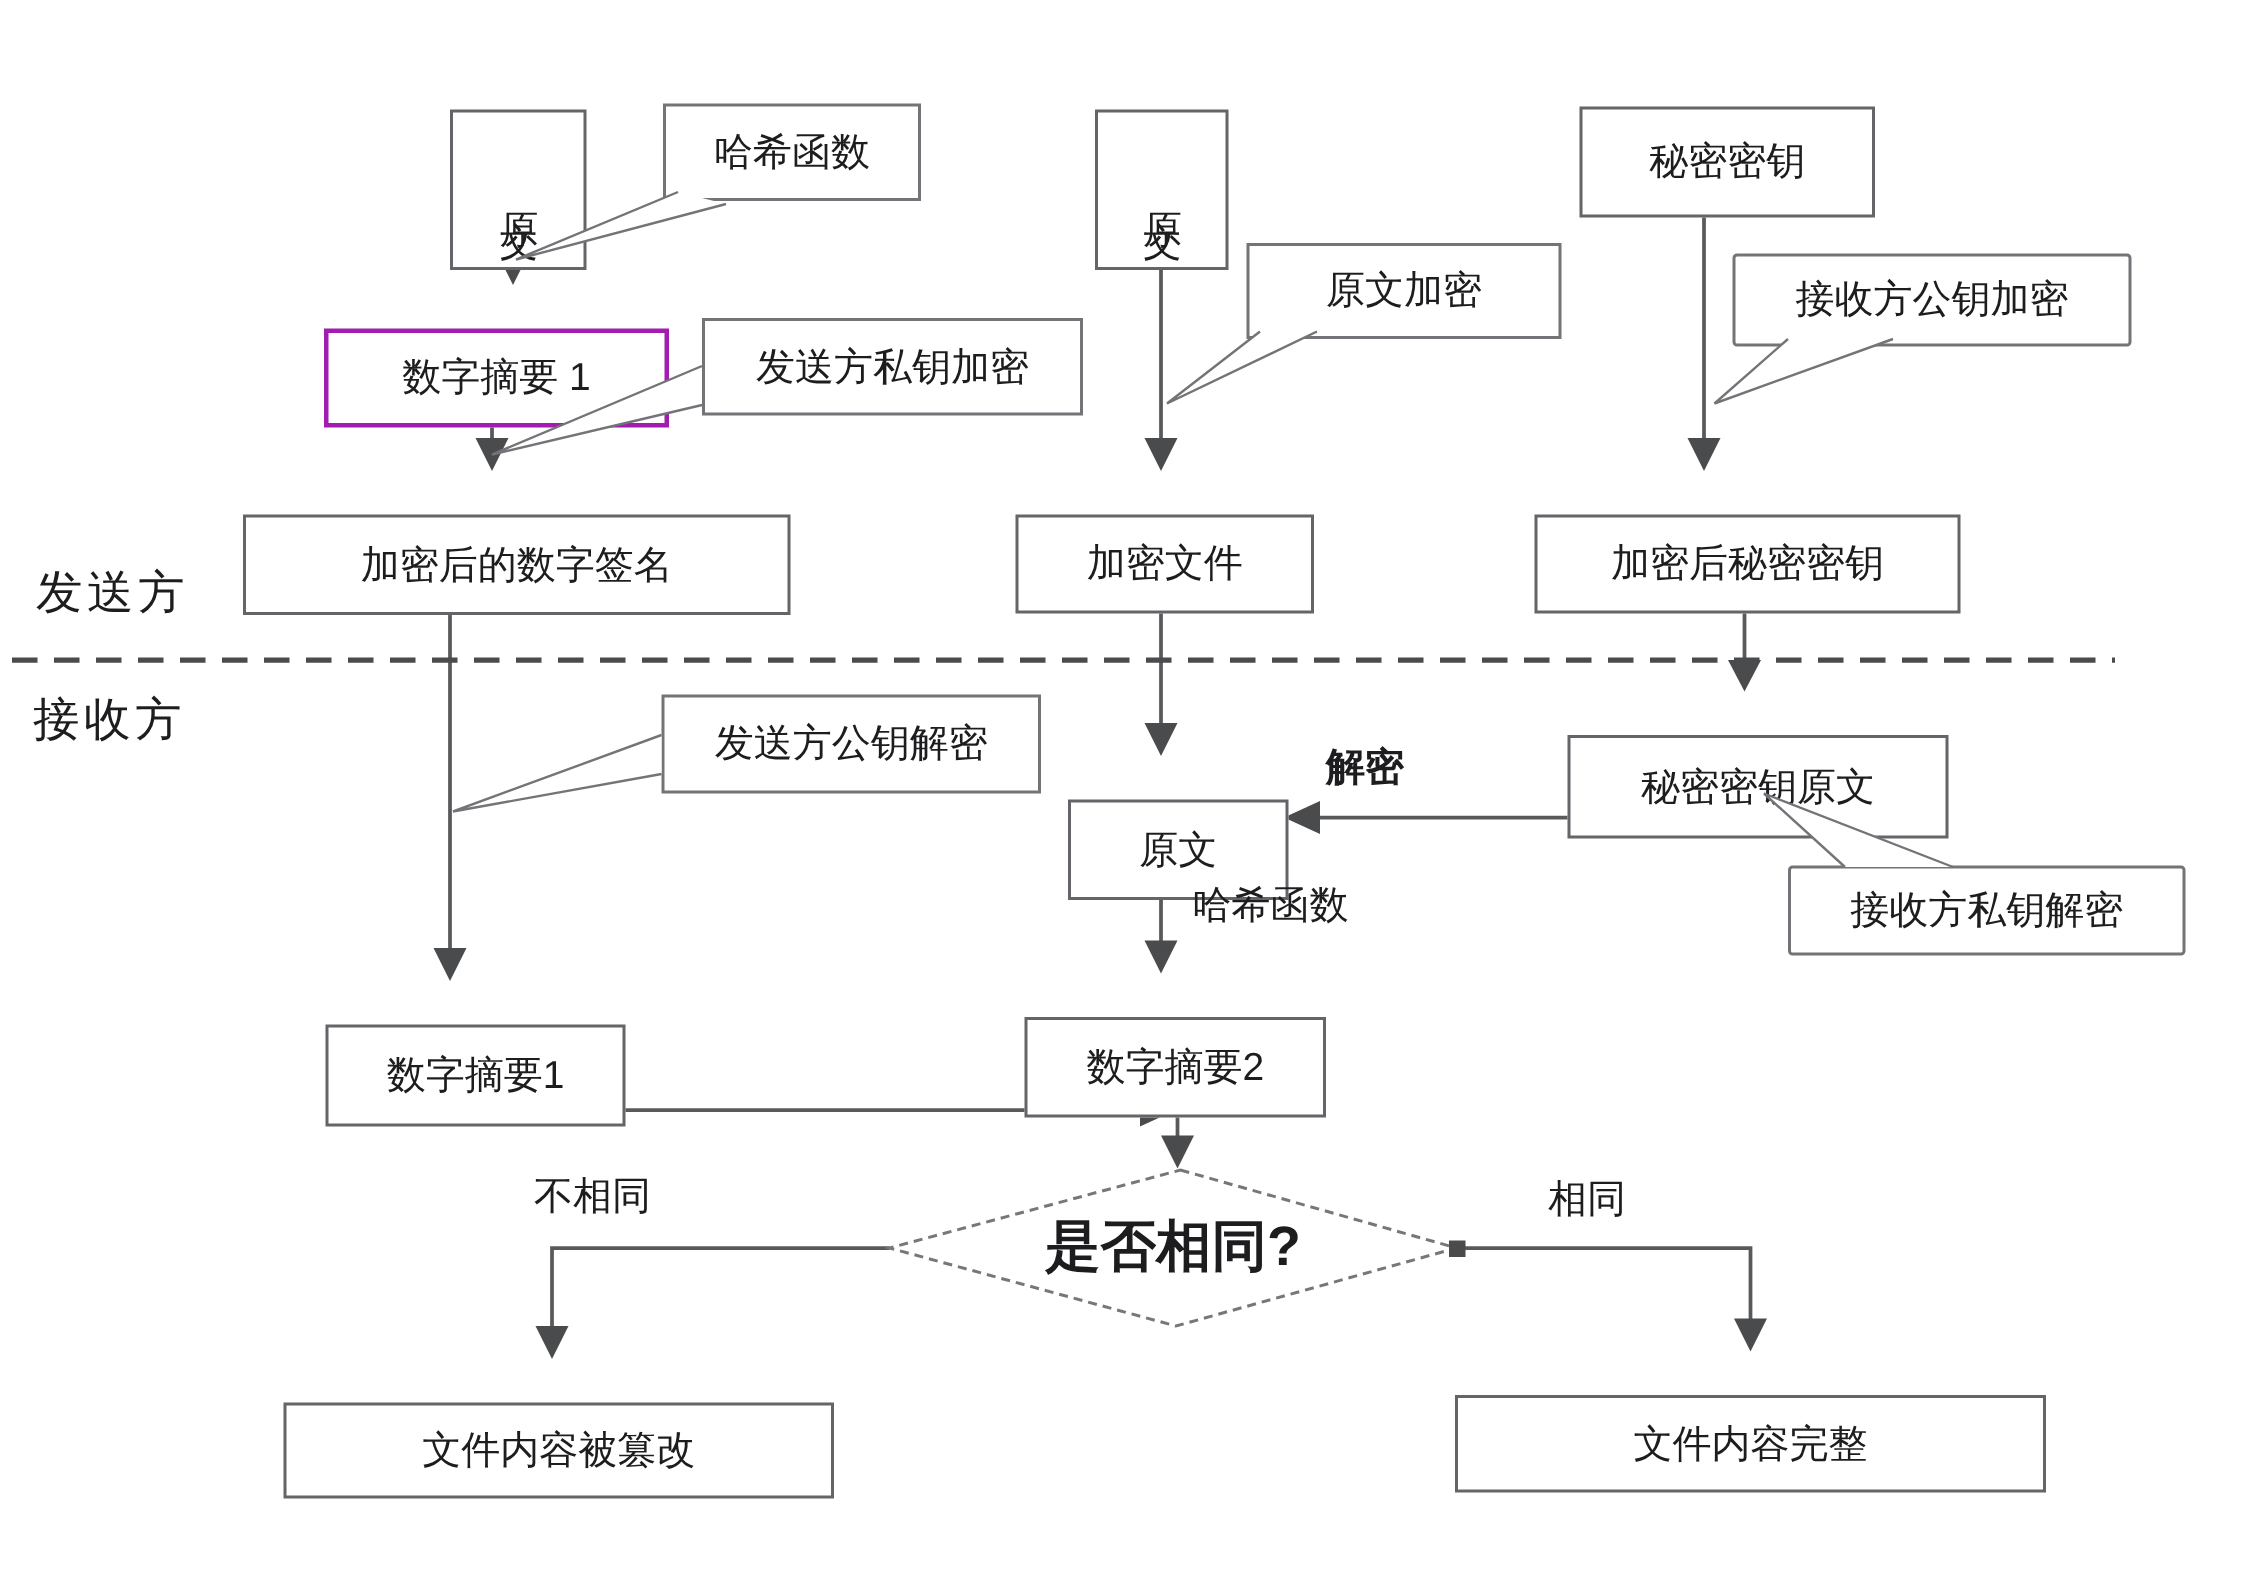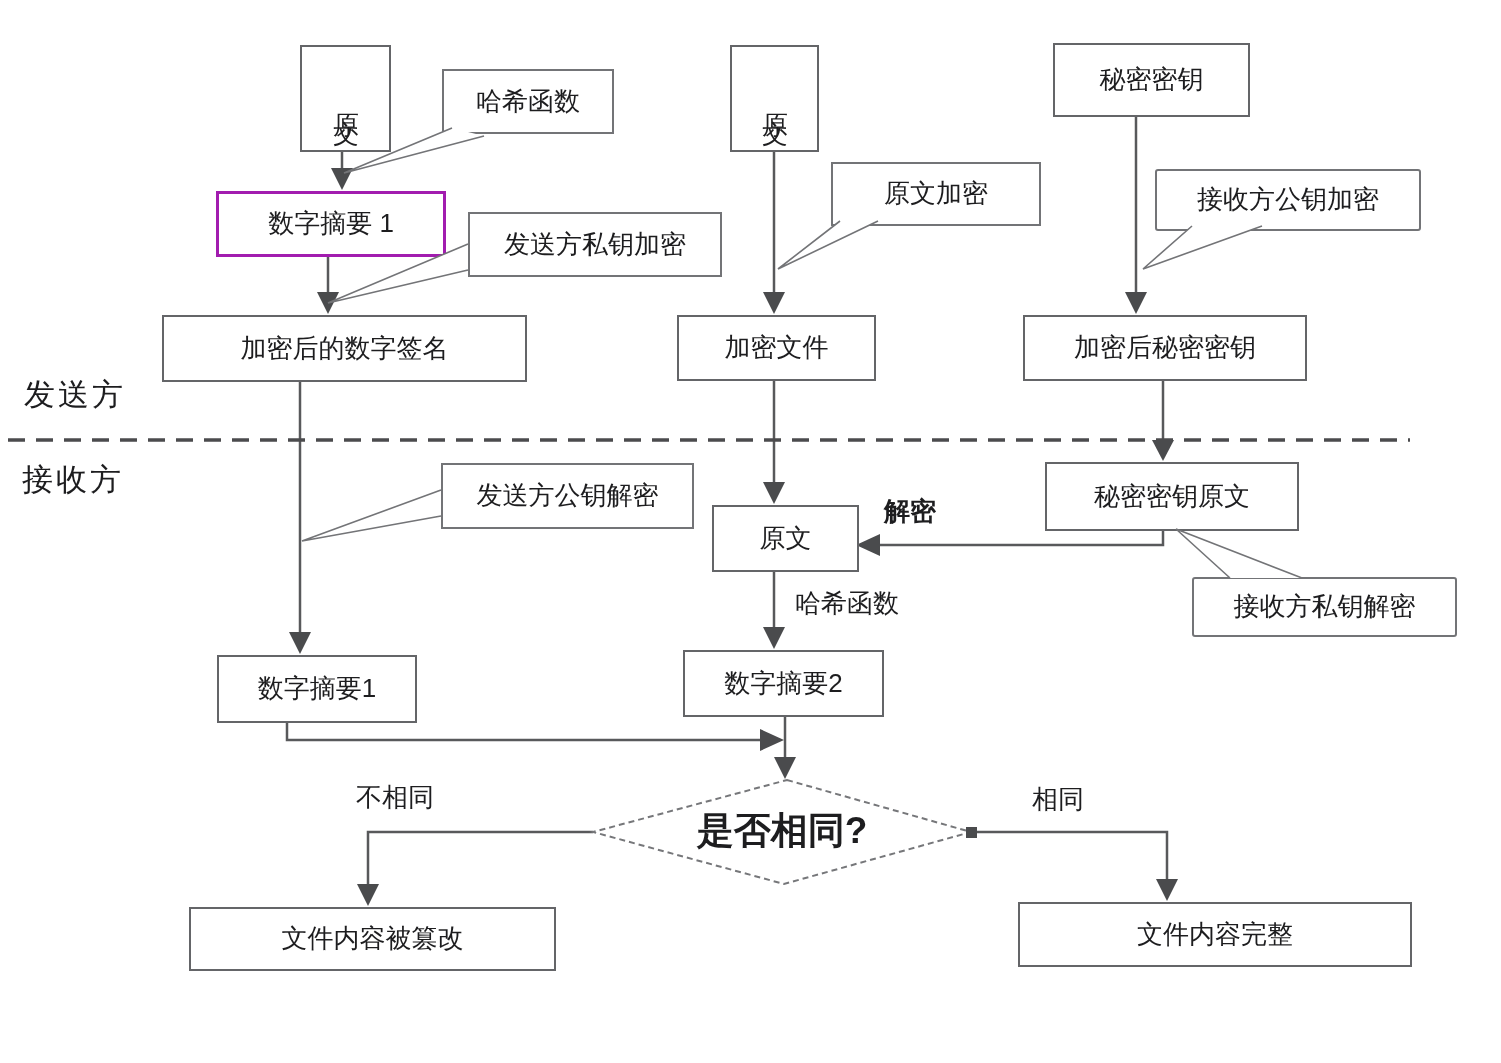--- a/index.html
+++ b/index.html
@@ -8,41 +8,41 @@
     font-family:"Liberation Sans","DejaVu Sans",sans-serif;color:#1d1d1f;
   }
   svg.layer{position:absolute;left:0;top:0;pointer-events:none;}
   #lines{z-index:1;}
   #tails{z-index:3;}
   .node,.callout{
     position:absolute;z-index:2;background:#fff;
     display:flex;align-items:center;justify-content:center;
     font-size:26px;line-height:1.15;text-align:center;white-space:nowrap;
   }
-  .node{border:2px solid #646568;}
+  .node{border:2px solid #646568;margin-top:28px;}
   .callout{border:2px solid #737477;}
   .callout.rounded{border-radius:3px;}
   .vertical span{writing-mode:vertical-rl;text-orientation:upright;letter-spacing:6px;}
   .lbl{position:absolute;z-index:2;font-size:26px;color:#1d1d1f;white-space:nowrap;}
   .lane{font-size:31px;letter-spacing:3px;}
 
   
   #n-orig-top-left{left:300px;top:45px;width:87px;height:103px;}
   #n-digest1-top{left:216px;top:191px;width:224px;height:60px;border:3px solid #a21caf;}
   #n-signature{left:162px;top:315px;width:361px;height:63px;}
   #n-digest1-bottom{left:217px;top:655px;width:196px;height:64px;}
   #n-orig-mid-top{left:730px;top:45px;width:85px;height:103px;}
   #n-encrypted-file{left:677px;top:315px;width:195px;height:62px;justify-content:center;}
   #n-orig-receiver{left:712px;top:505px;width:143px;height:63px;}
   #n-digest2{left:683px;top:650px;width:197px;height:63px;}
   #n-secret-key{left:1053px;top:43px;width:193px;height:70px;}
   #n-encrypted-secret{left:1023px;top:315px;width:280px;height:62px;}
   #n-secret-orig{left:1045px;top:462px;width:250px;height:65px;}
   #n-tampered{left:189px;top:907px;width:363px;height:60px;}
-  #n-intact{left:1018px;top:902px;width:390px;height:61px;}
+  #n-intact{left:970px;top:902px;width:390px;height:61px;}
 
   
   #c-hash-top{left:442px;top:69px;width:168px;height:61px;}
   #c-sender-private{left:468px;top:212px;width:250px;height:61px;}
   #c-orig-encrypt{left:831px;top:162px;width:206px;height:60px;}
   #c-receiver-public{left:1155px;top:169px;width:262px;height:58px;}
   #c-sender-public{left:441px;top:463px;width:249px;height:62px;}
   #c-receiver-private{left:1192px;top:577px;width:261px;height:56px;}
 
   

